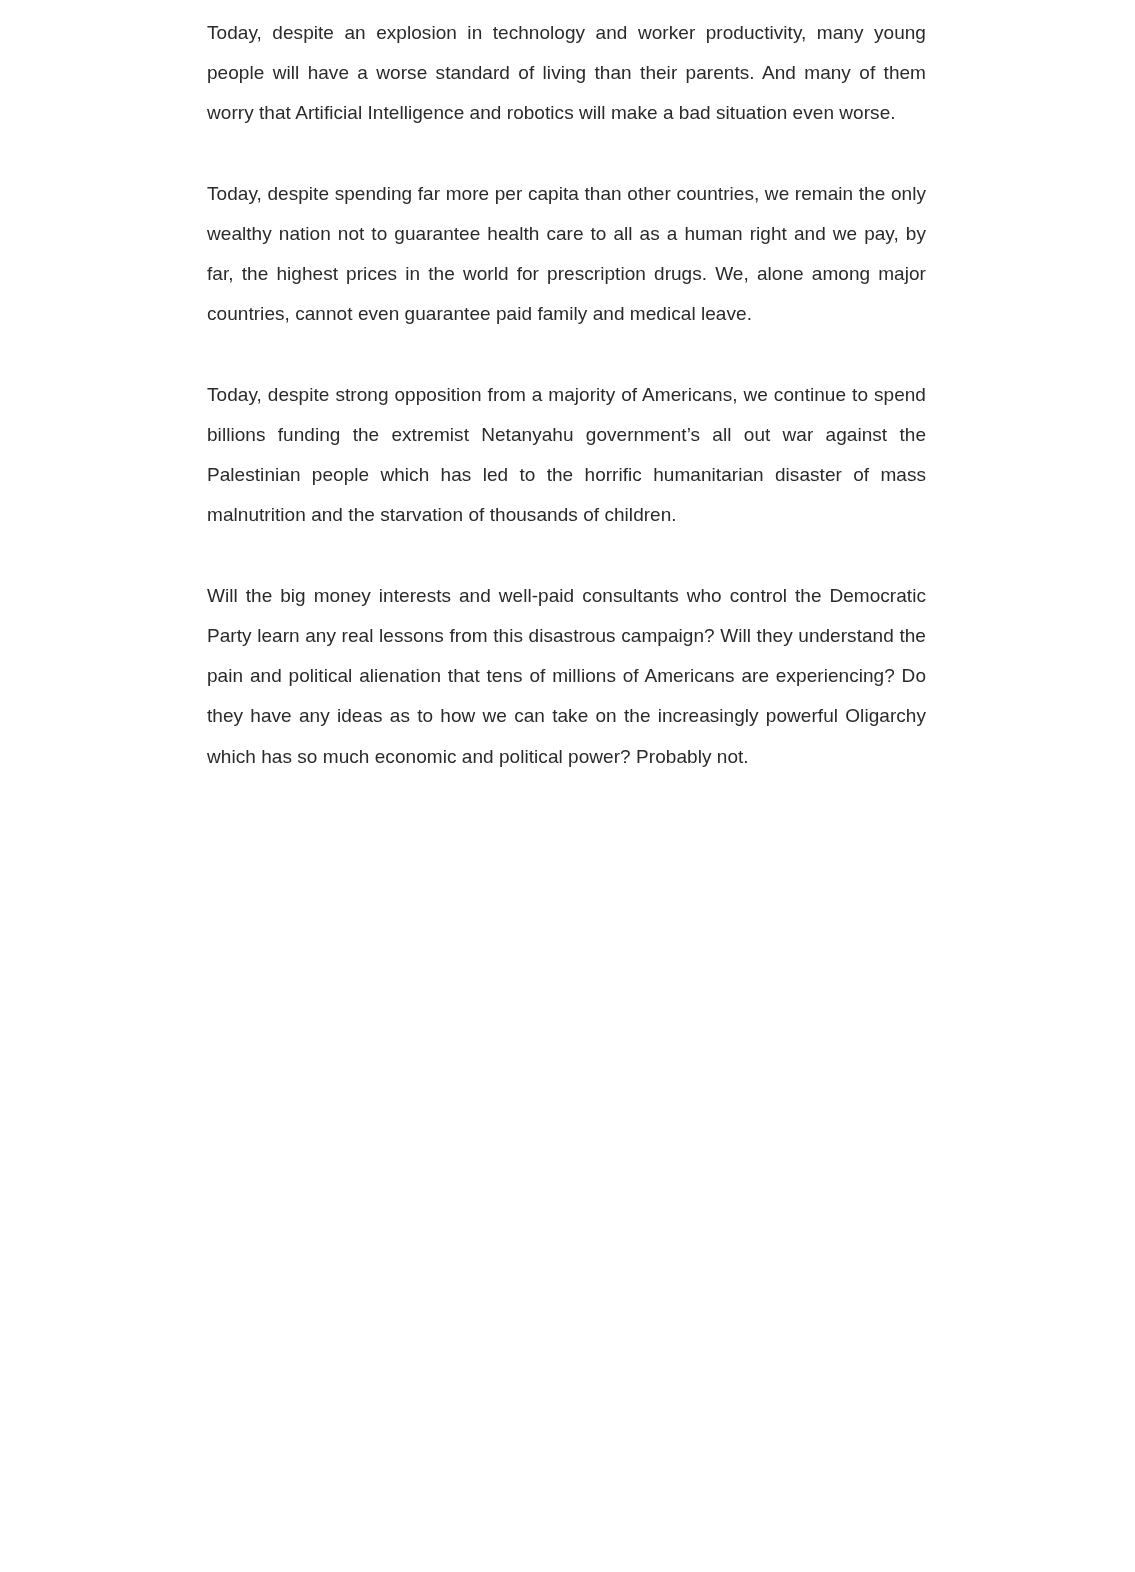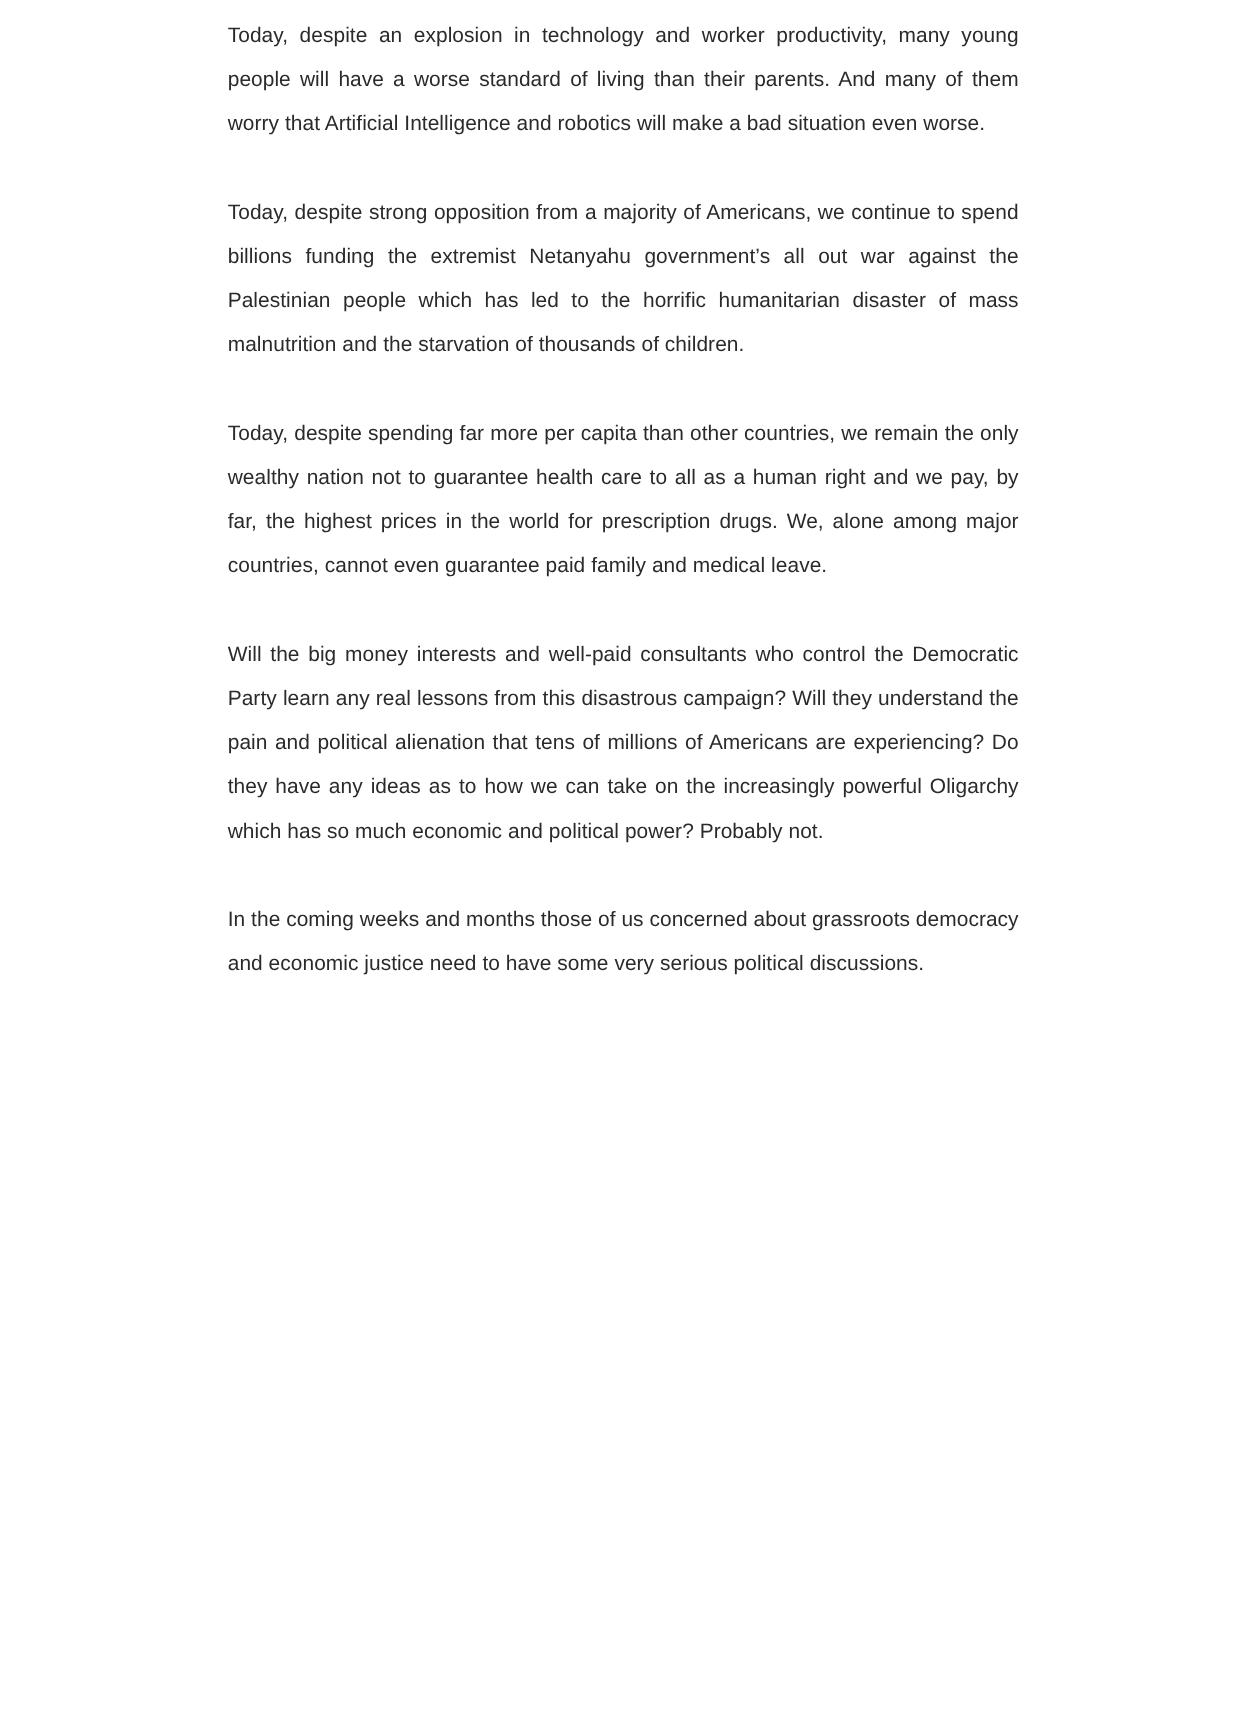--- a/index.html
+++ b/index.html
@@ -29,17 +29,16 @@
       text-align: justify;
       text-align-last: left;
       hyphens: none;
     }
   </style>
 </head>
 <body>
 
 <div class="doc">
   <p class="para">Today, despite an explosion in technology and worker productivity, many young people will have a worse standard of living than their parents. And many of them worry that Artificial Intelligence and robotics will make a bad situation even worse.</p>
+  <p class="para">Today, despite spending far more per capita than other countries, we remain the only wealthy nation not to guarantee health care to all as a human right and we pay, by far, the highest prices in the world for prescription drugs. We, alone among major countries, cannot even guarantee paid family and medical leave.</p>
   <p class="para">Today, despite strong opposition from a majority of Americans, we continue to spend billions funding the extremist Netanyahu government’s all out war against the Palestinian people which has led to the horrific humanitarian disaster of mass malnutrition and the starvation of thousands of children.</p>
-  <p class="para">Today, despite spending far more per capita than other countries, we remain the only wealthy nation not to guarantee health care to all as a human right and we pay, by far, the highest prices in the world for prescription drugs. We, alone among major countries, cannot even guarantee paid family and medical leave.</p>
   <p class="para">Will the big money interests and well-paid consultants who control the Democratic Party learn any real lessons from this disastrous campaign? Will they understand the pain and political alienation that tens of millions of Americans are experiencing? Do they have any ideas as to how we can take on the increasingly powerful Oligarchy which has so much economic and political power? Probably not.</p>
-  <p class="para">In the coming weeks and months those of us concerned about grassroots democracy and economic justice need to have some very serious political discussions.</p>
 </div>
 
 </body></html>

